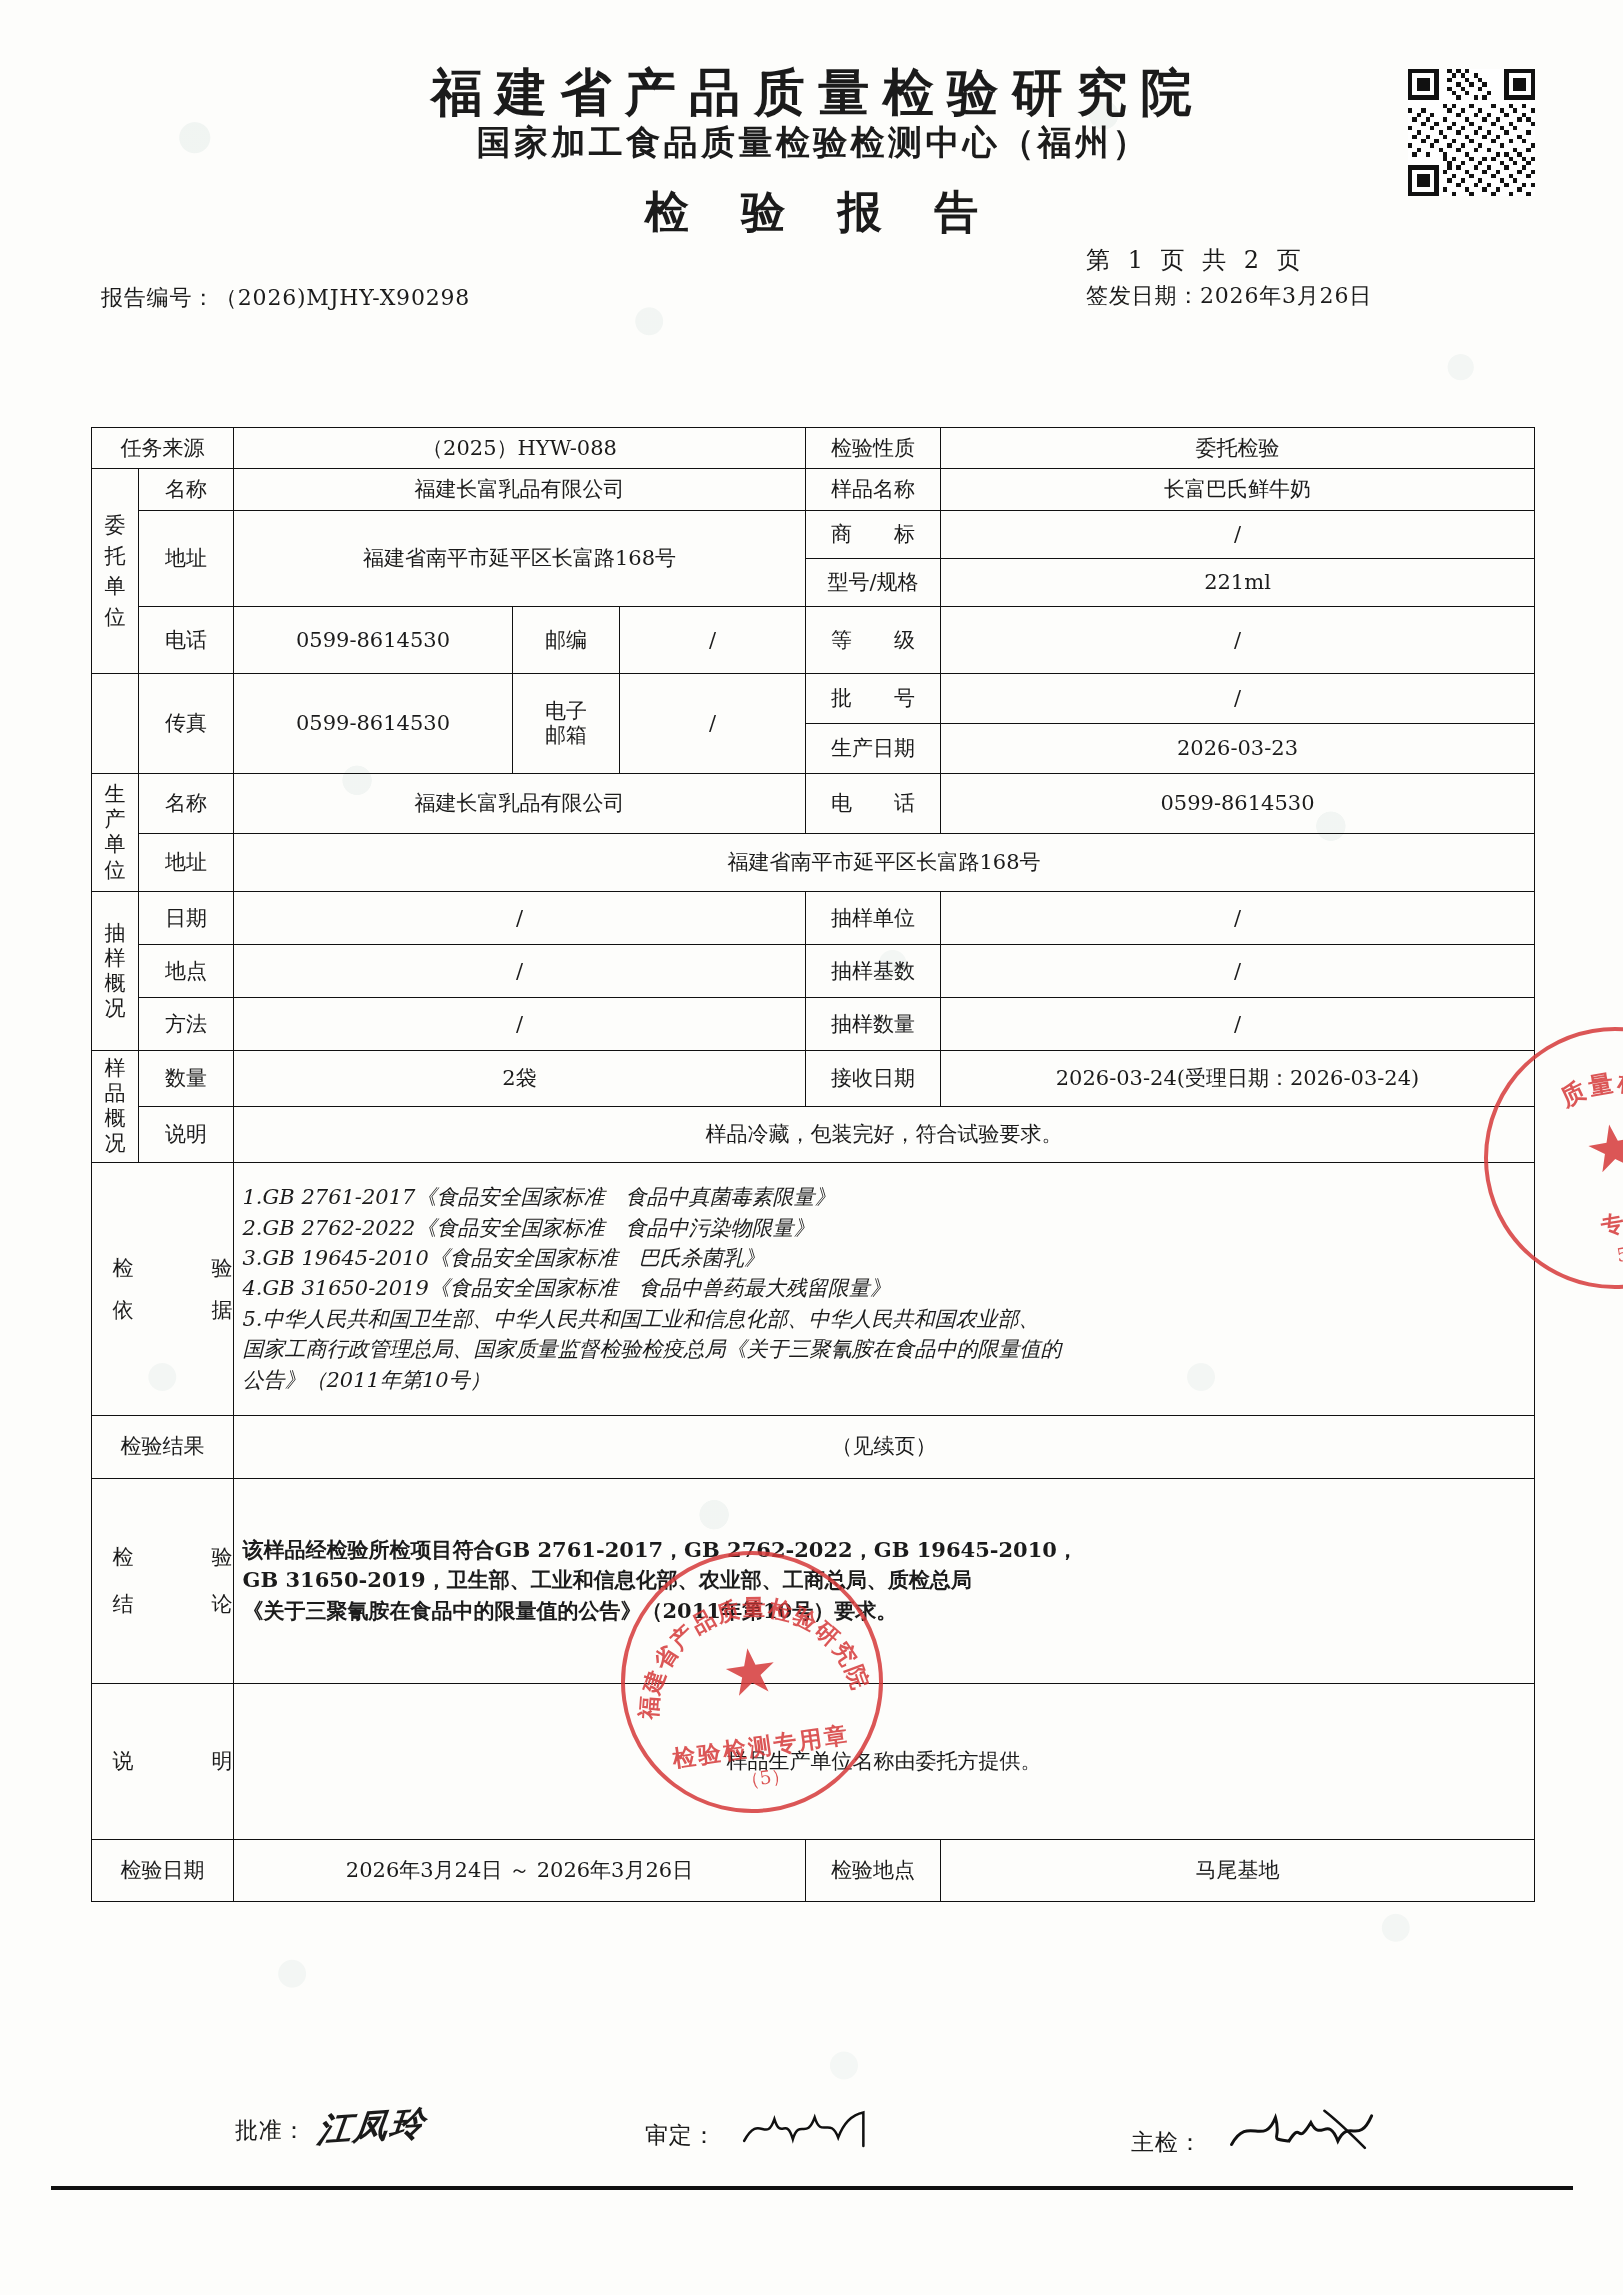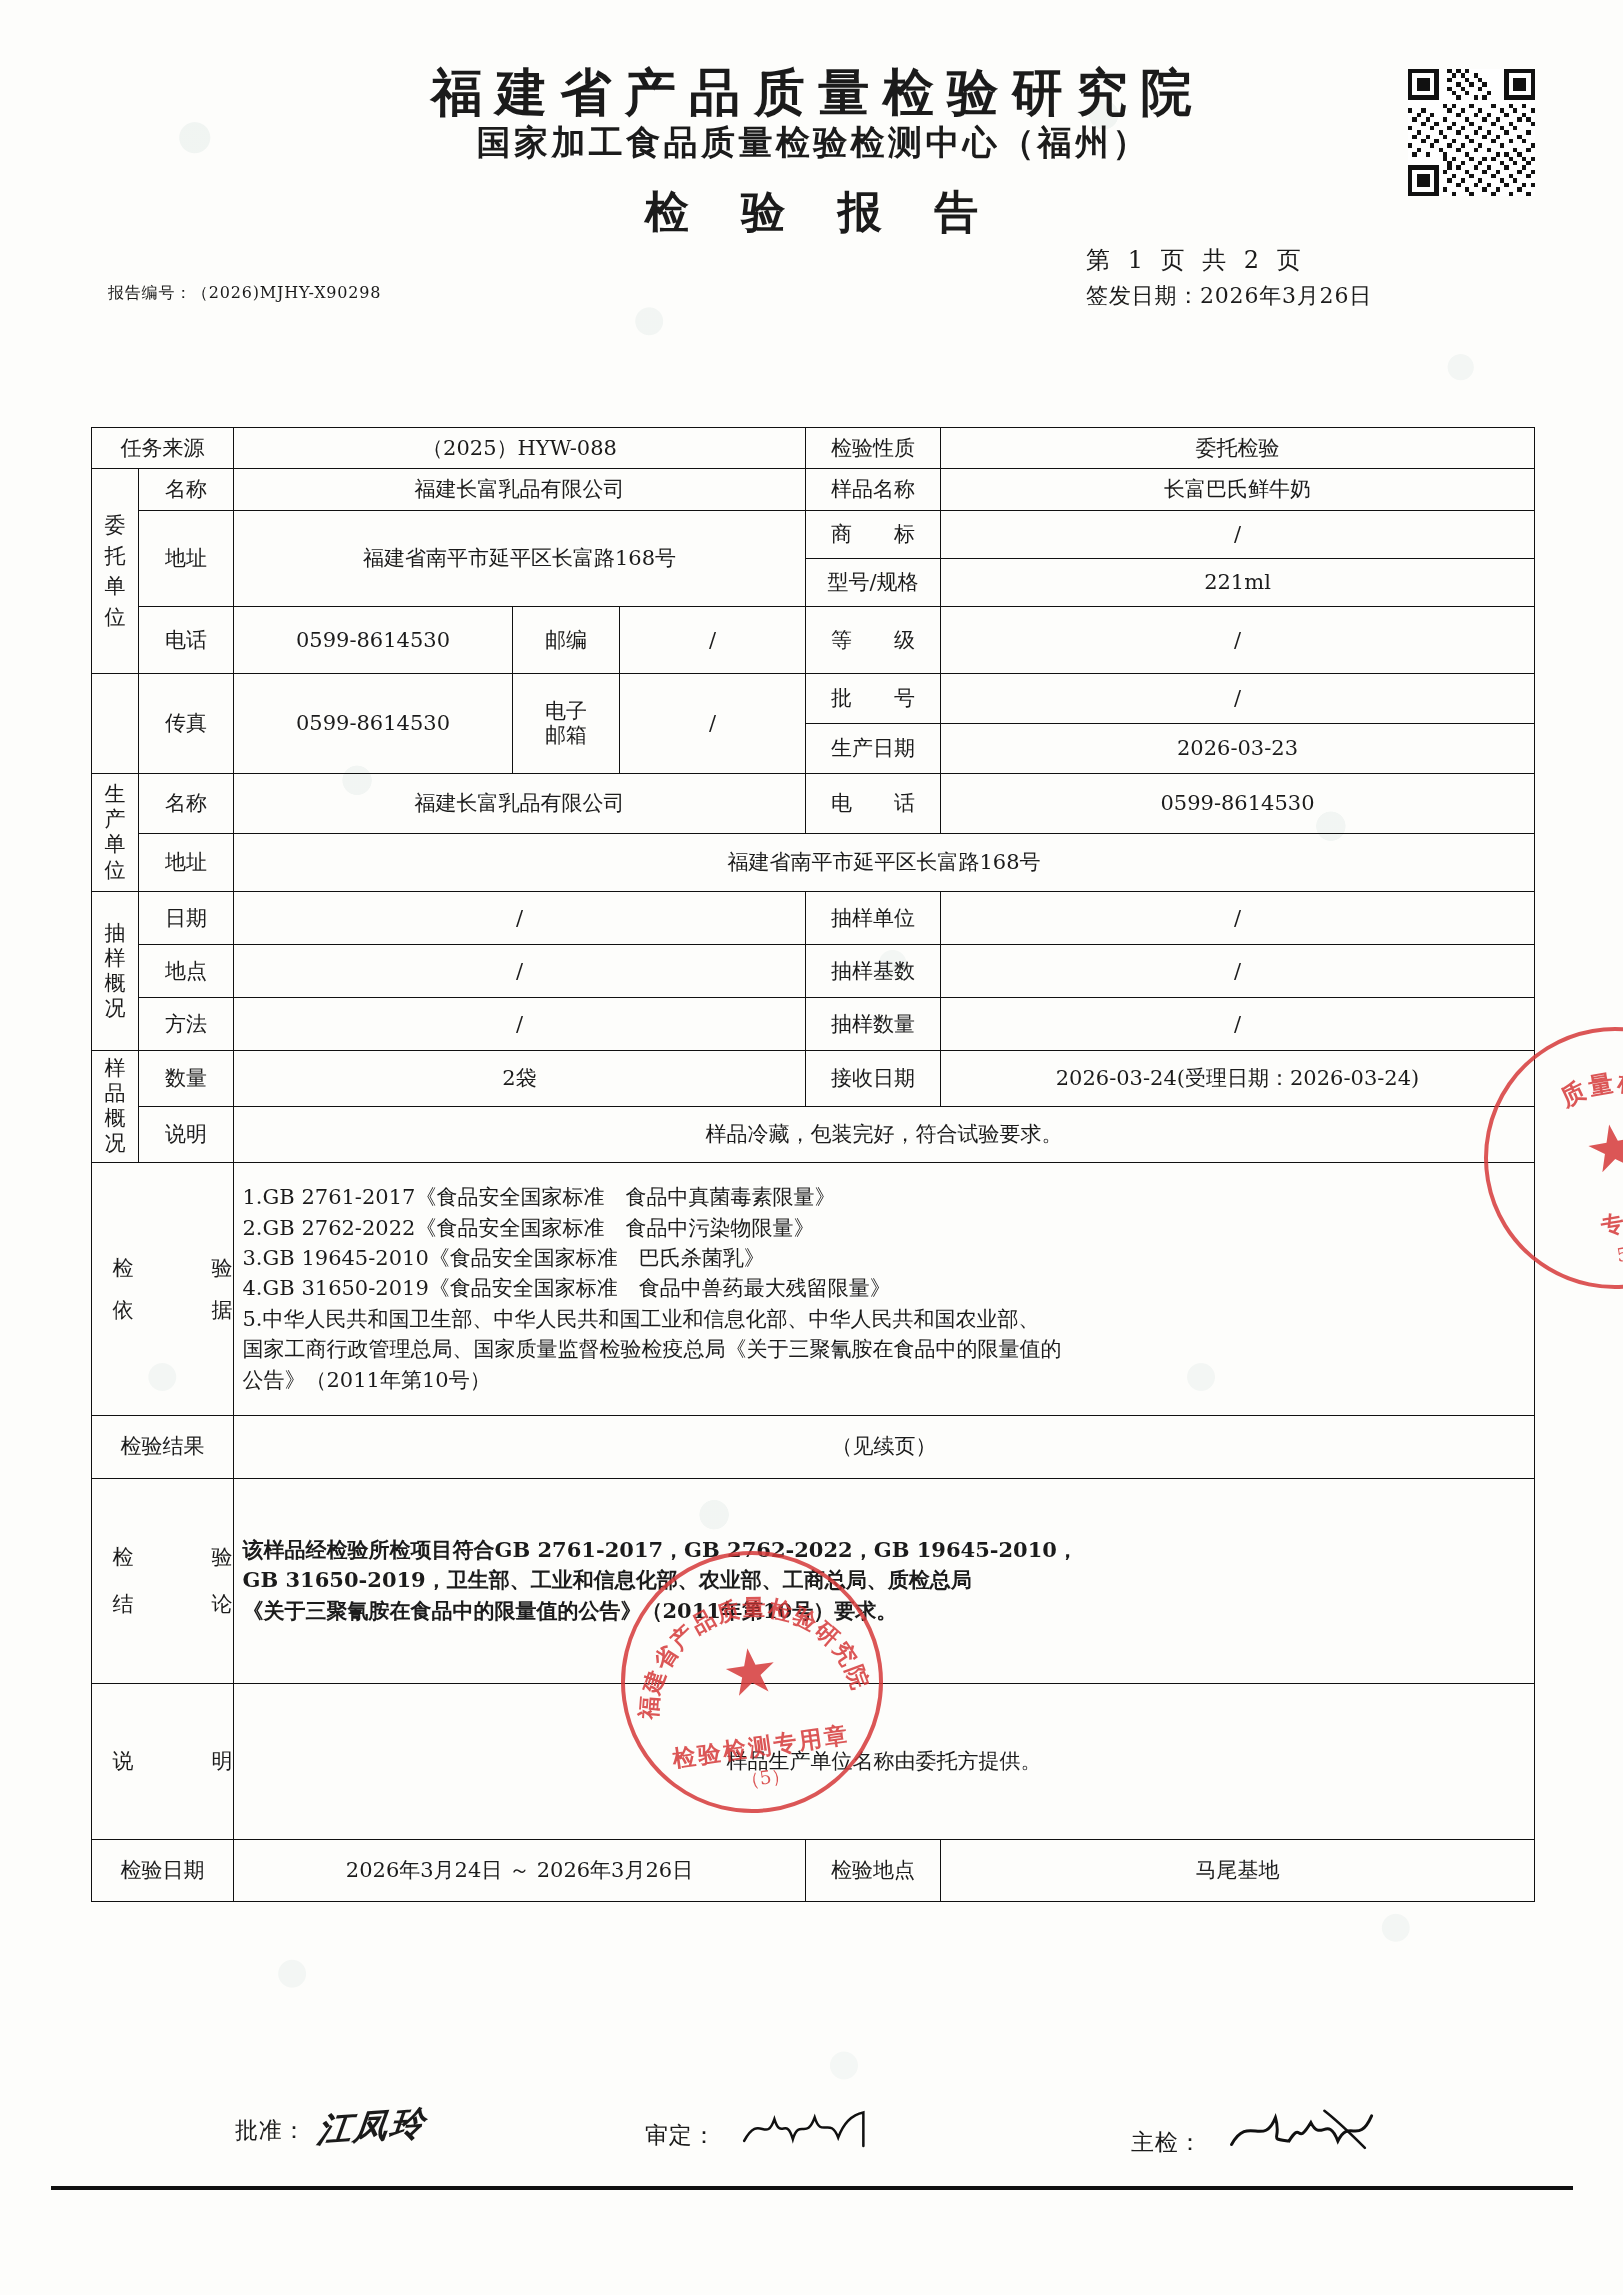--- a/index.html
+++ b/index.html
@@ -59,22 +59,22 @@
     width:127px;height:127px;
     background:#fff;
   }
 
   .metarow{
     position:relative;
     margin:12px 0 0 0;
     height:73px;
   }
   .rptno{
-    position:absolute;left:108px;top:29px;
-    font-size:16px;letter-spacing:0.8px;
+    position:absolute;left:101px;top:29px;
+    font-size:22px;letter-spacing:0.8px;
     font-family:"DejaVu Serif","Liberation Serif",serif;
   }
   .pageno{
     position:absolute;left:1086px;top:-10px;
     font-size:24px;letter-spacing:5px;
     font-family:"DejaVu Serif","Liberation Serif",serif;
   }
   .issue{
     position:absolute;left:1086px;top:27px;
     font-size:22px;letter-spacing:0.8px;
@@ -100,20 +100,21 @@
   .lblsp{text-align:center;letter-spacing:12px;text-indent:12px;white-space:nowrap;}
   .vert{
     text-align:center;white-space:normal;
     font-size:21px;line-height:1.5;
     letter-spacing:0;
   }
   .val{text-align:center;}
   .basis{
     font-size:21px;line-height:1.52;padding:12px 12px;
     vertical-align:top;
+    font-style:italic;
   }
   .basis div{white-space:nowrap;}
   .concl{font-size:21px;line-height:1.62;padding:13.5px 12px;vertical-align:middle;font-weight:bold;}
   .concl div{white-space:nowrap;}
 
   .signrow{
     position:absolute;left:91px;width:1442px;
     height:88px;
     top:2084px;
   }

